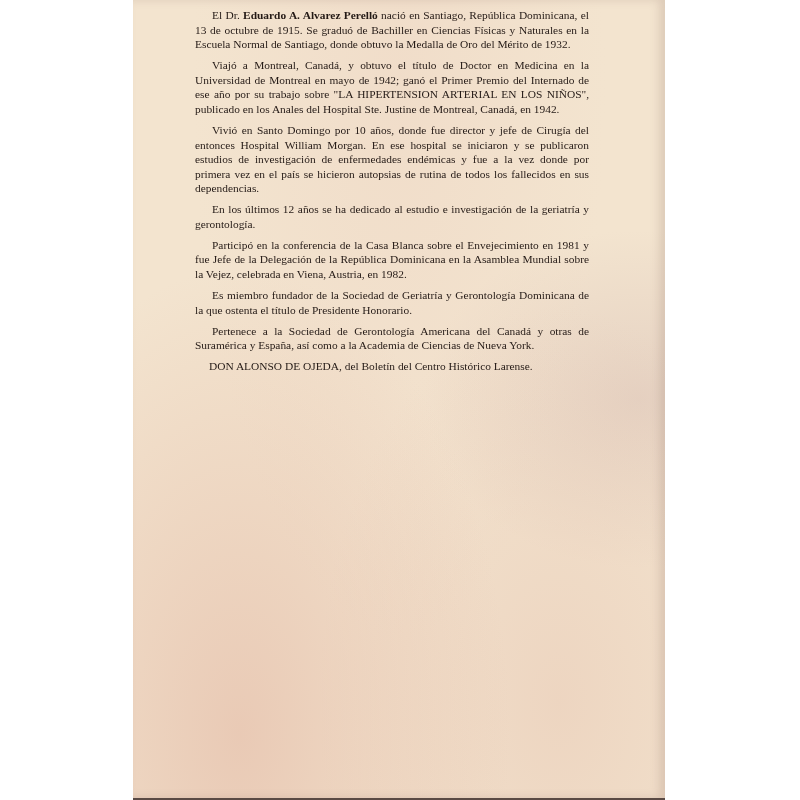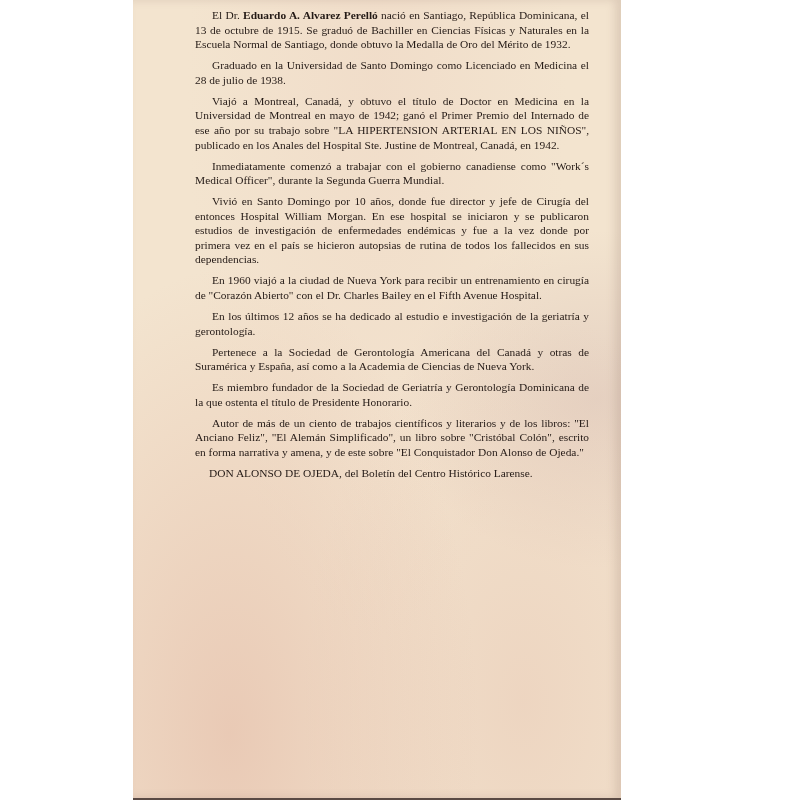--- a/index.html
+++ b/index.html
@@ -1,20 +1,20 @@
 <!DOCTYPE html>
 <html><head>
   <meta charset="utf-8">
   <style>
     html, body { margin: 0; padding: 0; }
     body {
       width: 800px; height: 800px; background: #ffffff; position: relative; overflow: hidden;
     }
     .page {
-      position: absolute; left: 133px; top: 0; width: 488px; height: 798px;
+      position: absolute; left: 133px; top: 0; width: 532px; height: 798px;
       background:
         radial-gradient(ellipse at 20% 92%, rgba(225,180,160,0.55) 0%, rgba(225,180,160,0) 45%),
         radial-gradient(ellipse at 80% 88%, rgba(230,195,175,0.45) 0%, rgba(230,195,175,0) 40%),
         radial-gradient(ellipse at 50% 10%, rgba(238,214,196,0.5) 0%, rgba(238,214,196,0) 55%),
         radial-gradient(ellipse at 95% 50%, rgba(215,190,180,0.5) 0%, rgba(215,190,180,0) 30%),
         #f3e4cf;
       box-shadow: inset -6px 0 8px rgba(160,130,120,0.25);
       border-bottom: 3px solid #5a4a44;
     }
     .text {
@@ -28,24 +28,21 @@
     .portada { margin-top: 14px !important; }
     .portada-label { margin: 0 0 4px 0 !important; text-indent: 14px !important; }
     .portada-credit { text-indent: 14px !important; text-align: left; }
   </style>
 </head>
 <body>
 
 <div class="page">
   <div class="text">
     <p><span>El Dr. </span><b>Eduardo A. Alvarez Perelló</b><span> nació en Santiago, República Dominicana, el 13 de octubre de 1915. Se graduó de Bachiller en Ciencias Físicas y Naturales en la Escuela Normal de Santiago, donde obtuvo la Medalla de Oro del Mérito de 1932.</span></p>
-    <p>Graduado en la Universidad de Santo Domingo como Licenciado en Medicina el 28 de julio de 1938.</p>
     <p>Viajó a Montreal, Canadá, y obtuvo el título de Doctor en Medicina en la Universidad de Montreal en mayo de 1942; ganó el Primer Premio del Internado de ese año por su trabajo sobre "LA HIPERTENSION ARTERIAL EN LOS NIÑOS", publicado en los Anales del Hospital Ste. Justine de Montreal, Canadá, en 1942.</p>
-    <p>Inmediatamente comenzó a trabajar con el gobierno canadiense como "Work´s Medical Officer", durante la Segunda Guerra Mundial.</p>
     <p>Vivió en Santo Domingo por 10 años, donde fue director y jefe de Cirugía del entonces Hospital William Morgan. En ese hospital se iniciaron y se publicaron estudios de investigación de enfermedades endémicas y fue a la vez donde por primera vez en el país se hicieron autopsias de rutina de todos los fallecidos en sus dependencias.</p>
-    <p>En 1960 viajó a la ciudad de Nueva York para recibir un entrenamiento en cirugía de "Corazón Abierto" con el Dr. Charles Bailey en el Fifth Avenue Hospital.</p>
     <p>En los últimos 12 años se ha dedicado al estudio e investigación de la geriatría y gerontología.</p>
+    <p>Participó en la conferencia de la Casa Blanca sobre el Envejecimiento en 1981 y fue Jefe de la Delegación de la República Dominicana en la Asamblea Mundial sobre la Vejez, celebrada en Viena, Austria, en 1982.</p>
+    <p>Es miembro fundador de la Sociedad de Geriatría y Gerontología Dominicana de la que ostenta el título de Presidente Honorario.</p>
     <p>Pertenece a la Sociedad de Gerontología Americana del Canadá y otras de Suramérica y España, así como a la Academia de Ciencias de Nueva York.</p>
-    <p>Es miembro fundador de la Sociedad de Geriatría y Gerontología Dominicana de la que ostenta el título de Presidente Honorario.</p>
-    <p>Autor de más de un ciento de trabajos científicos y literarios y de los libros: "El Anciano Feliz", "El Alemán Simplificado", un libro sobre "Cristóbal Colón", escrito en forma narrativa y amena, y de este sobre "El Conquistador Don Alonso de Ojeda."</p>
     <p class="portada-credit">DON ALONSO DE OJEDA, del Boletín del Centro Histórico Larense.</p>
   </div>
 </div>
 
 </body></html>

